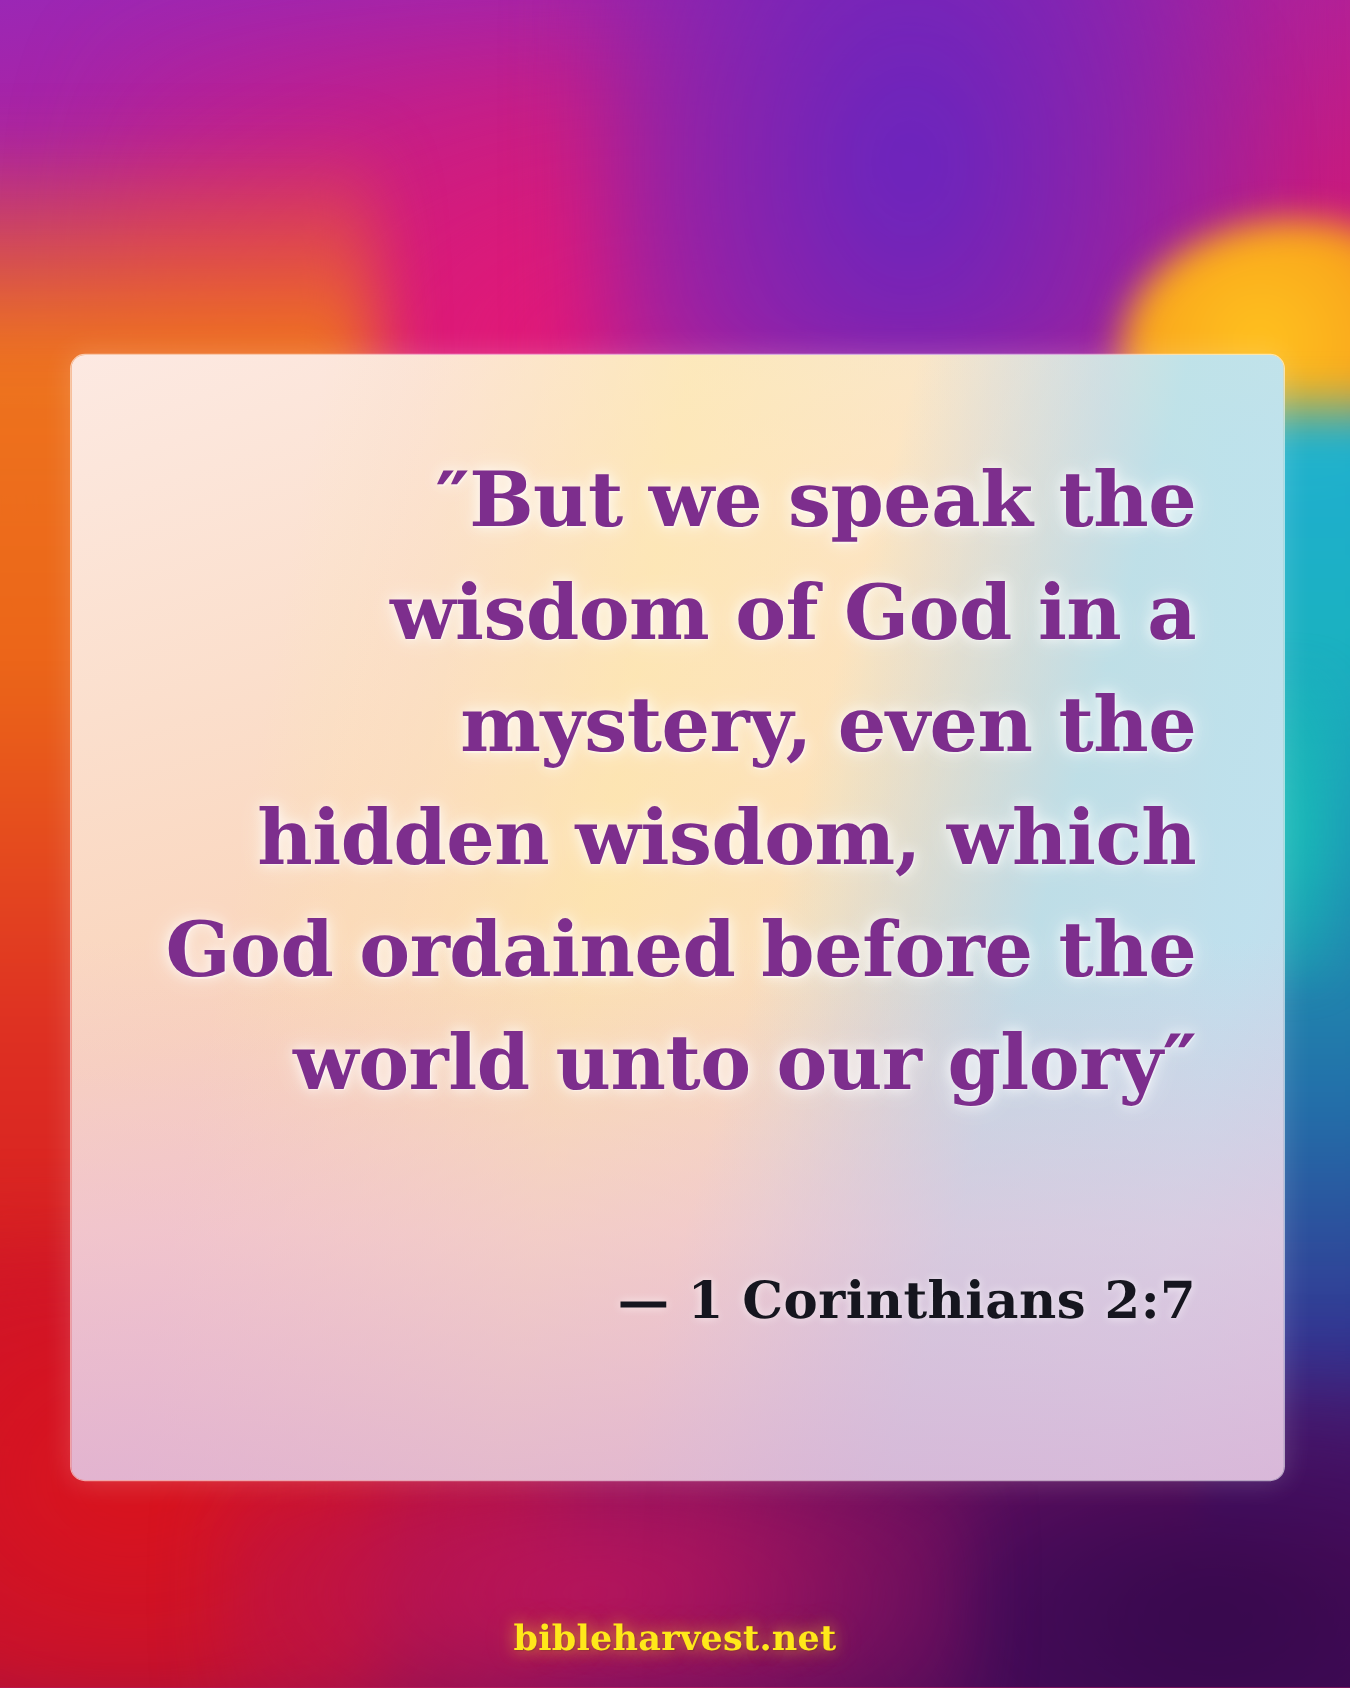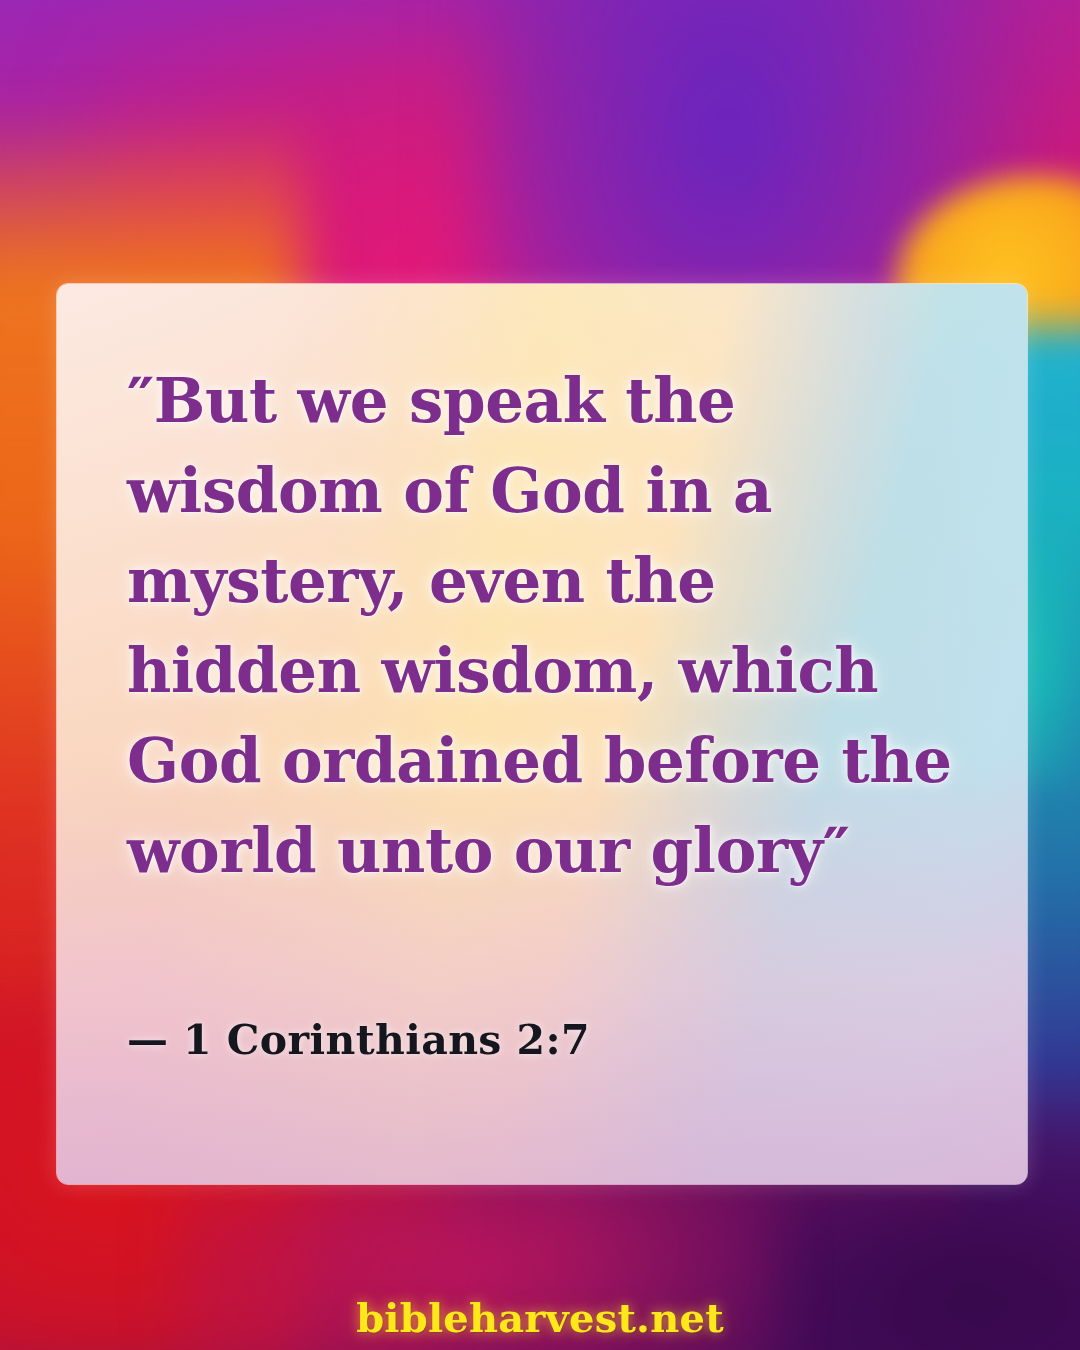--- a/index.html
+++ b/index.html
@@ -203,21 +203,21 @@
         rgba(248,214,206,0.92) 66%,
         rgba(240,198,212,0.92) 86%,
         rgba(228,186,214,0.92) 100%);
   }
 
   .card-content {
     position: relative;
     z-index: 3;
     height: 100%;
     padding: 72px 70px 0 70px;
-    text-align: left;
+    text-align: right;
   }
 
   #quote-text {
     font-family: "DejaVu Serif", "Liberation Serif", serif;
     font-weight: 700;
     font-size: 61px;
     line-height: 90px;
     letter-spacing: -0.4px;
     color: #7d2e8d;
     text-shadow:
@@ -241,21 +241,21 @@
     position: absolute;
     left: 0;
     top: 1294px;
     width: 100%;
     text-align: center;
     z-index: 3;
   }
   #site-footer .wordmark {
     font-family: "DejaVu Serif", "Liberation Serif", serif;
     font-weight: 700;
-    font-size: 40px;
+    font-size: 28px;
     letter-spacing: 0.2px;
     color: #ffe81a;
     text-shadow:
       0 0 12px rgba(255,220,40,0.55),
       0 0 26px rgba(255,200,30,0.30),
       1px 1px 1px rgba(90,10,50,0.45);
   }
 </style>
 </head>
 <body>

